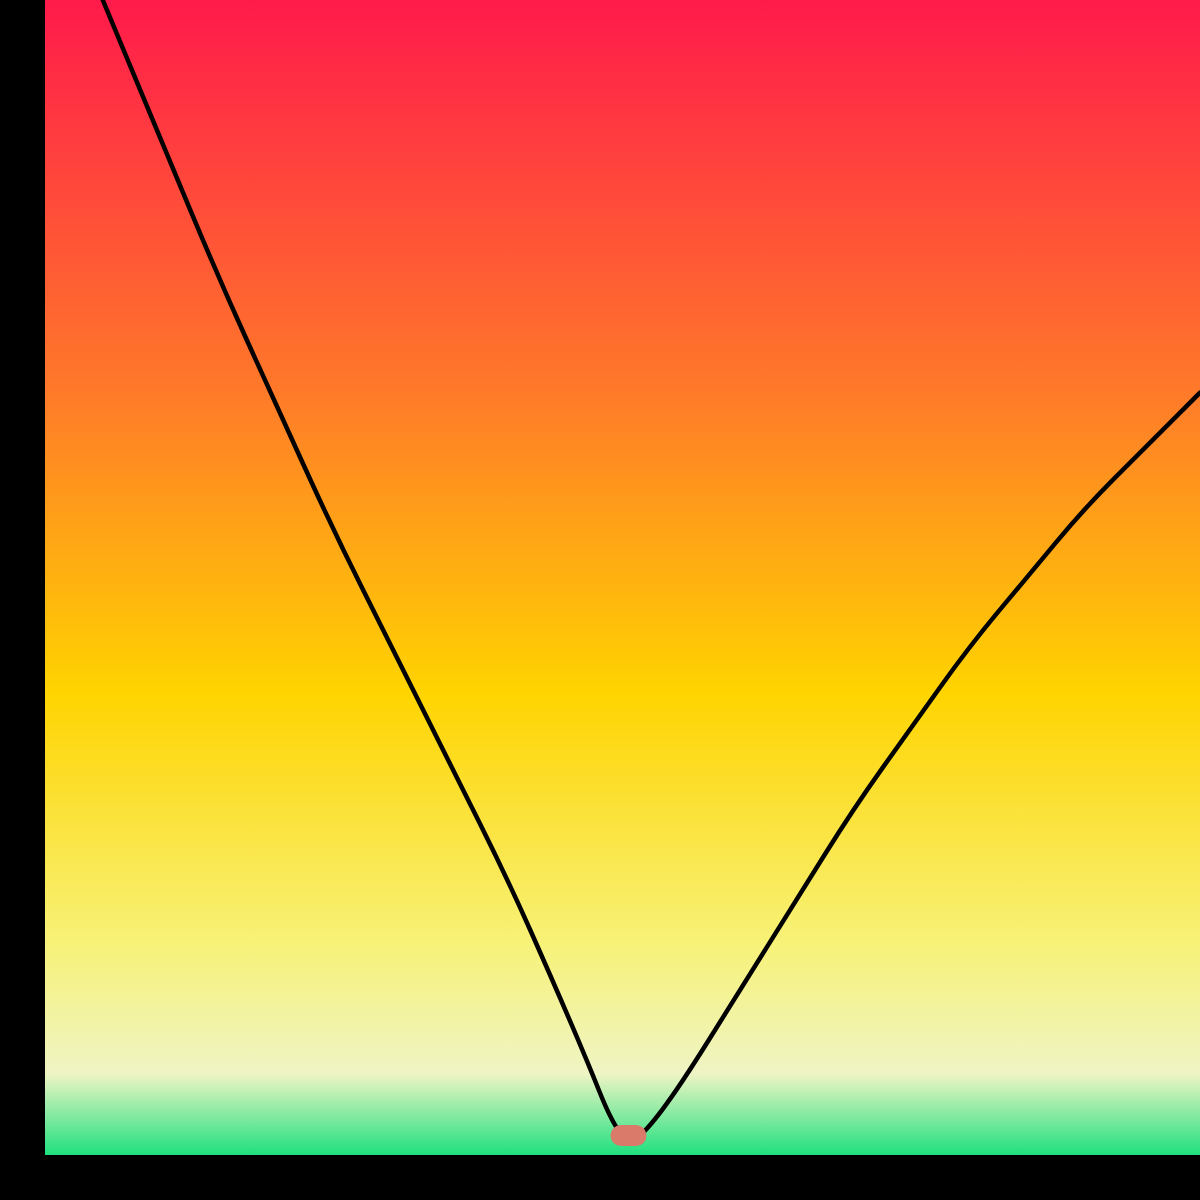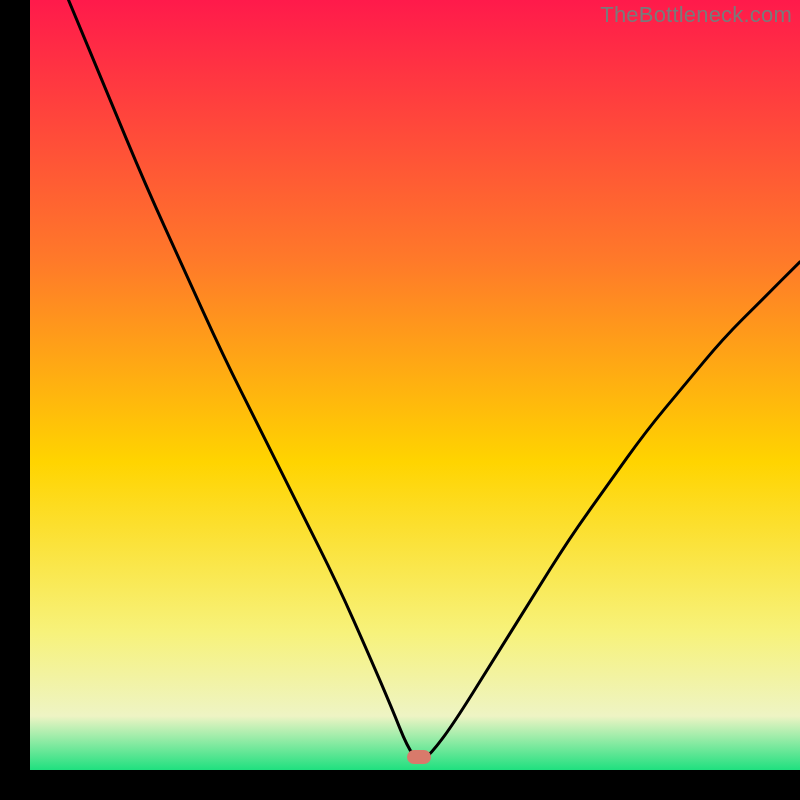--- a/index.html
+++ b/index.html
@@ -83,15 +83,14 @@
     </svg>
 
     <svg class="curve-svg" viewBox="0 0 100 100" preserveAspectRatio="none">
       <path class="curve-path" vector-effect="non-scaling-stroke" d="M 5.00 0.00 Q 5.00 0.00 7.50 6.00 Q 10.00 12.00 12.50 18.00 Q 15.00 24.00 17.50 29.50 Q 20.00 35.00 22.50 40.50 Q 25.00 46.00 27.50 51.00 Q 30.00 56.00 32.50 61.00 Q 35.00 66.00 37.50 71.00 Q 40.00 76.00 42.00 80.50 Q 44.00 85.00 45.50 88.50 Q 47.00 92.00 48.00 94.50 Q 49.00 97.00 49.75 98.00 Q 50.50 99.00 51.25 98.50 Q 52.00 98.00 53.50 96.00 Q 55.00 94.00 57.50 90.00 Q 60.00 86.00 62.50 82.00 Q 65.00 78.00 67.50 74.00 Q 70.00 70.00 72.50 66.50 Q 75.00 63.00 77.50 59.50 Q 80.00 56.00 82.50 53.00 Q 85.00 50.00 87.50 47.00 Q 90.00 44.00 92.50 41.50 Q 95.00 39.00 97.50 36.50 T 100.00 34.00"></path>
     </svg>
 
     <div class="marker" style="left:50.5%; top:98.3%; background:#d97a6b;"></div>
 
   </div>
 
-  <div class="watermark">TheBottleneck.com</div>
 
 </div>
 
 </body></html>

